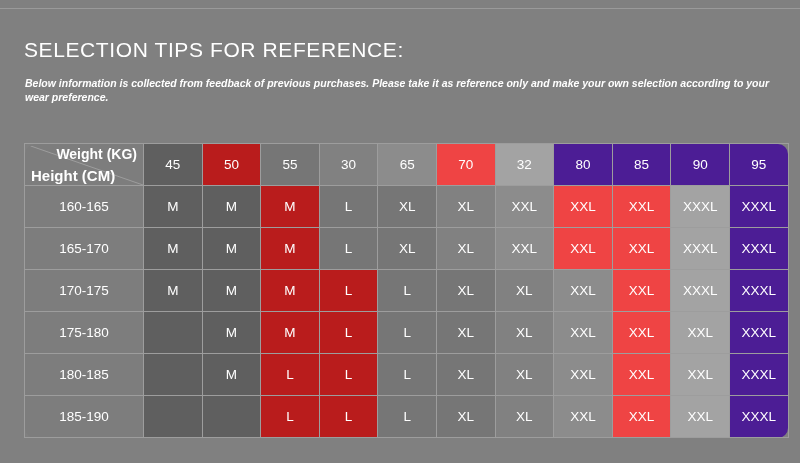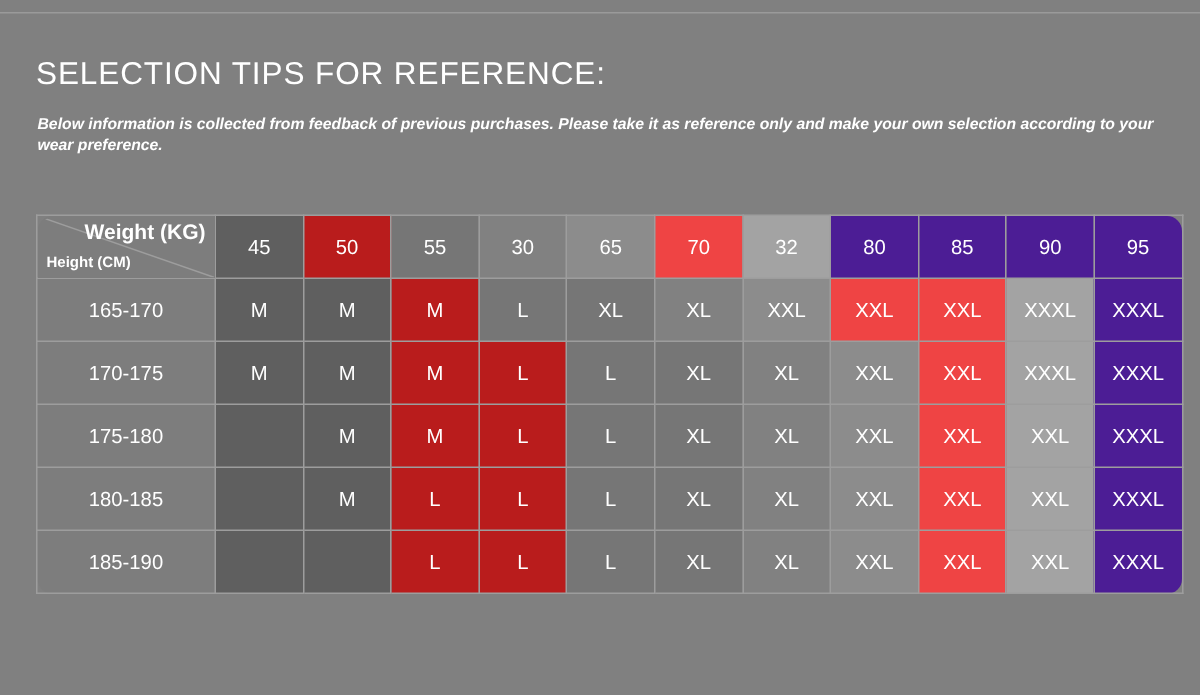--- a/index.html
+++ b/index.html
@@ -97,21 +97,21 @@
     right: 6px;
     font-size: 14px;
     line-height: 12px;
     text-align: right;
     font-weight: bold;
   }
   .corner-cell .lbl-height {
     position: absolute;
     bottom: 3px;
     left: 6px;
-    font-size: 10px;
+    font-size: 15px;
     line-height: 12px;
     text-align: left;
     font-weight: bold;
   }
   .w-col { width: 57.6px; }
   .rowlabel {
     width: 118px;
     font-size: 14px;
     background: #7d7d7d;
   }
@@ -154,20 +154,34 @@
             <td class="w-col s3">30</td>
             <td class="w-col s4">65</td>
             <td class="w-col s5">70</td>
             <td class="w-col s6">32</td>
             <td class="w-col s7">80</td>
             <td class="w-col s7">85</td>
             <td class="w-col s7">90</td>
             <td class="w-col s7">95</td>
           </tr>
           <tr>
+            <td class="rowlabel">160-165</td>
+            <td class="w-col s0">M</td>
+            <td class="w-col s0">M</td>
+            <td class="w-col s1">M</td>
+            <td class="w-col s2">L</td>
+            <td class="w-col s2">XL</td>
+            <td class="w-col s3">XL</td>
+            <td class="w-col s4">XXL</td>
+            <td class="w-col s5">XXL</td>
+            <td class="w-col s5">XXL</td>
+            <td class="w-col s6">XXXL</td>
+            <td class="w-col s7">XXXL</td>
+          </tr>
+          <tr>
             <td class="rowlabel">165-170</td>
             <td class="w-col s0">M</td>
             <td class="w-col s0">M</td>
             <td class="w-col s1">M</td>
             <td class="w-col s2">L</td>
             <td class="w-col s2">XL</td>
             <td class="w-col s3">XL</td>
             <td class="w-col s4">XXL</td>
             <td class="w-col s5">XXL</td>
             <td class="w-col s5">XXL</td>

